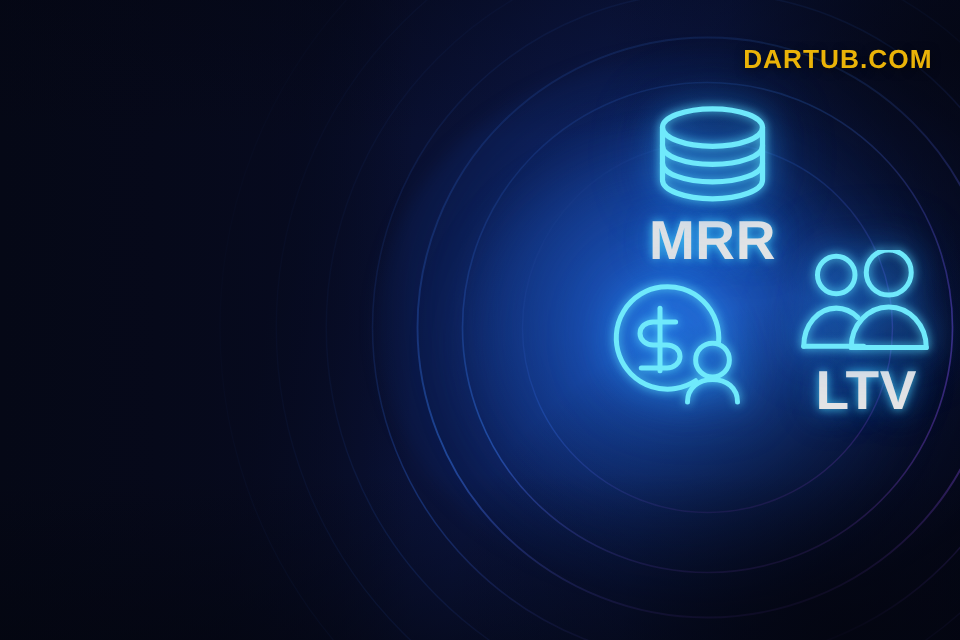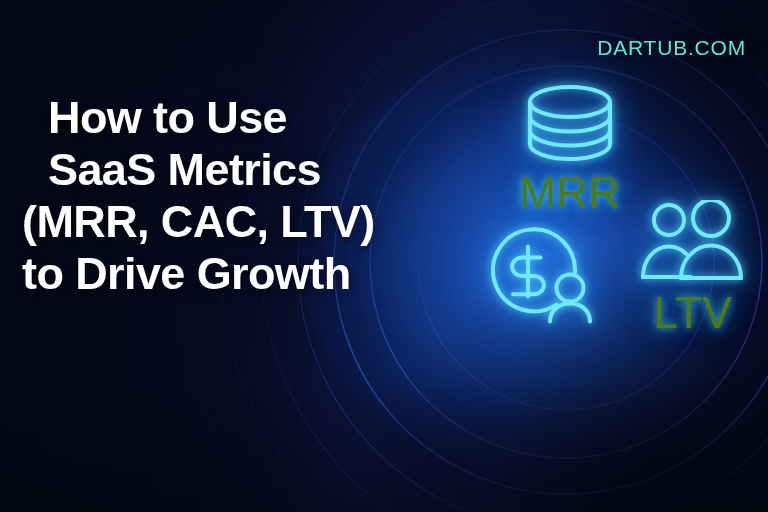--- a/index.html
+++ b/index.html
@@ -91,41 +91,41 @@
   }
   .line-1 { padding-left:26px; }
   .line-2 { padding-left:26px; }
   .line-3 { padding-left:0px; }
   .line-4 { padding-left:0px; }
 
   
   .logo {
     position:absolute;
     right:22px; top:36px;
-    color:#5eead4;
+    color:#eab308;
     font-size:21px;
-    font-weight:normal;
+    font-weight:bold;
     letter-spacing:0.8px;
     z-index:8;
     text-shadow:0 2px 8px rgba(0,0,0,0.5);
   }
 
   
   .cluster {
     position:absolute;
     left:440px; top:60px;
     width:328px; height:340px;
     z-index:7;
   }
   .metric { position:absolute; text-align:center; }
   .metric .glyph { display:block; line-height:0; }
   .metric .label {
     display:block;
-    color:#4d7c0f;
-    font-weight:normal;
+    color:#e5e5e5;
+    font-weight:bold;
     letter-spacing:0.5px;
     text-shadow:
       0 0 8px rgba(80,220,255,0.85),
       0 0 20px rgba(40,160,255,0.55),
       0 0 34px rgba(20,110,230,0.4);
   }
 
   .metric-mrr  { left:40px;  top:22px;  width:180px; }
   .metric-mrr .label { font-size:44px; margin-top:4px; }
 
@@ -186,26 +186,20 @@
     <circle cx="566" cy="262" r="305" fill="none" stroke="url(#ringGrad3)" stroke-width="1.1"></circle>
     <circle cx="566" cy="262" r="345" fill="none" stroke="url(#ringGrad3)" stroke-width="1"></circle>
     <circle cx="566" cy="262" r="390" fill="none" stroke="url(#ringGrad3)" stroke-width="0.9"></circle>
   </svg>
 
   <div class="bg-left-fade"></div>
   <div class="bg-vignette"></div>
 
   <div class="logo">DARTUB.COM</div>
 
-  <div class="headline">
-    <div class="line line-1">How to Use</div>
-    <div class="line line-2">SaaS Metrics</div>
-    <div class="line line-3">(MRR, CAC, LTV)</div>
-    <div class="line line-4">to Drive Growth</div>
-  </div>
 
   <div class="cluster">
 
     <div class="metric metric-mrr">
       <span class="glyph neon">
         <svg width="112" height="82" viewBox="0 0 112 82" fill="none" stroke="#6fe9fb" stroke-width="4.2" stroke-linecap="round" stroke-linejoin="round">
           <ellipse cx="56" cy="20" rx="40" ry="15"></ellipse>
           <path d="M16 20 V62 C16 70.3 33.9 77 56 77 C78.1 77 96 70.3 96 62 V20"></path>
           <path d="M16 34.5 C16 42.8 33.9 49.5 56 49.5 C78.1 49.5 96 42.8 96 34.5"></path>
           <path d="M16 48.5 C16 56.8 33.9 63.5 56 63.5 C78.1 63.5 96 56.8 96 48.5"></path>

